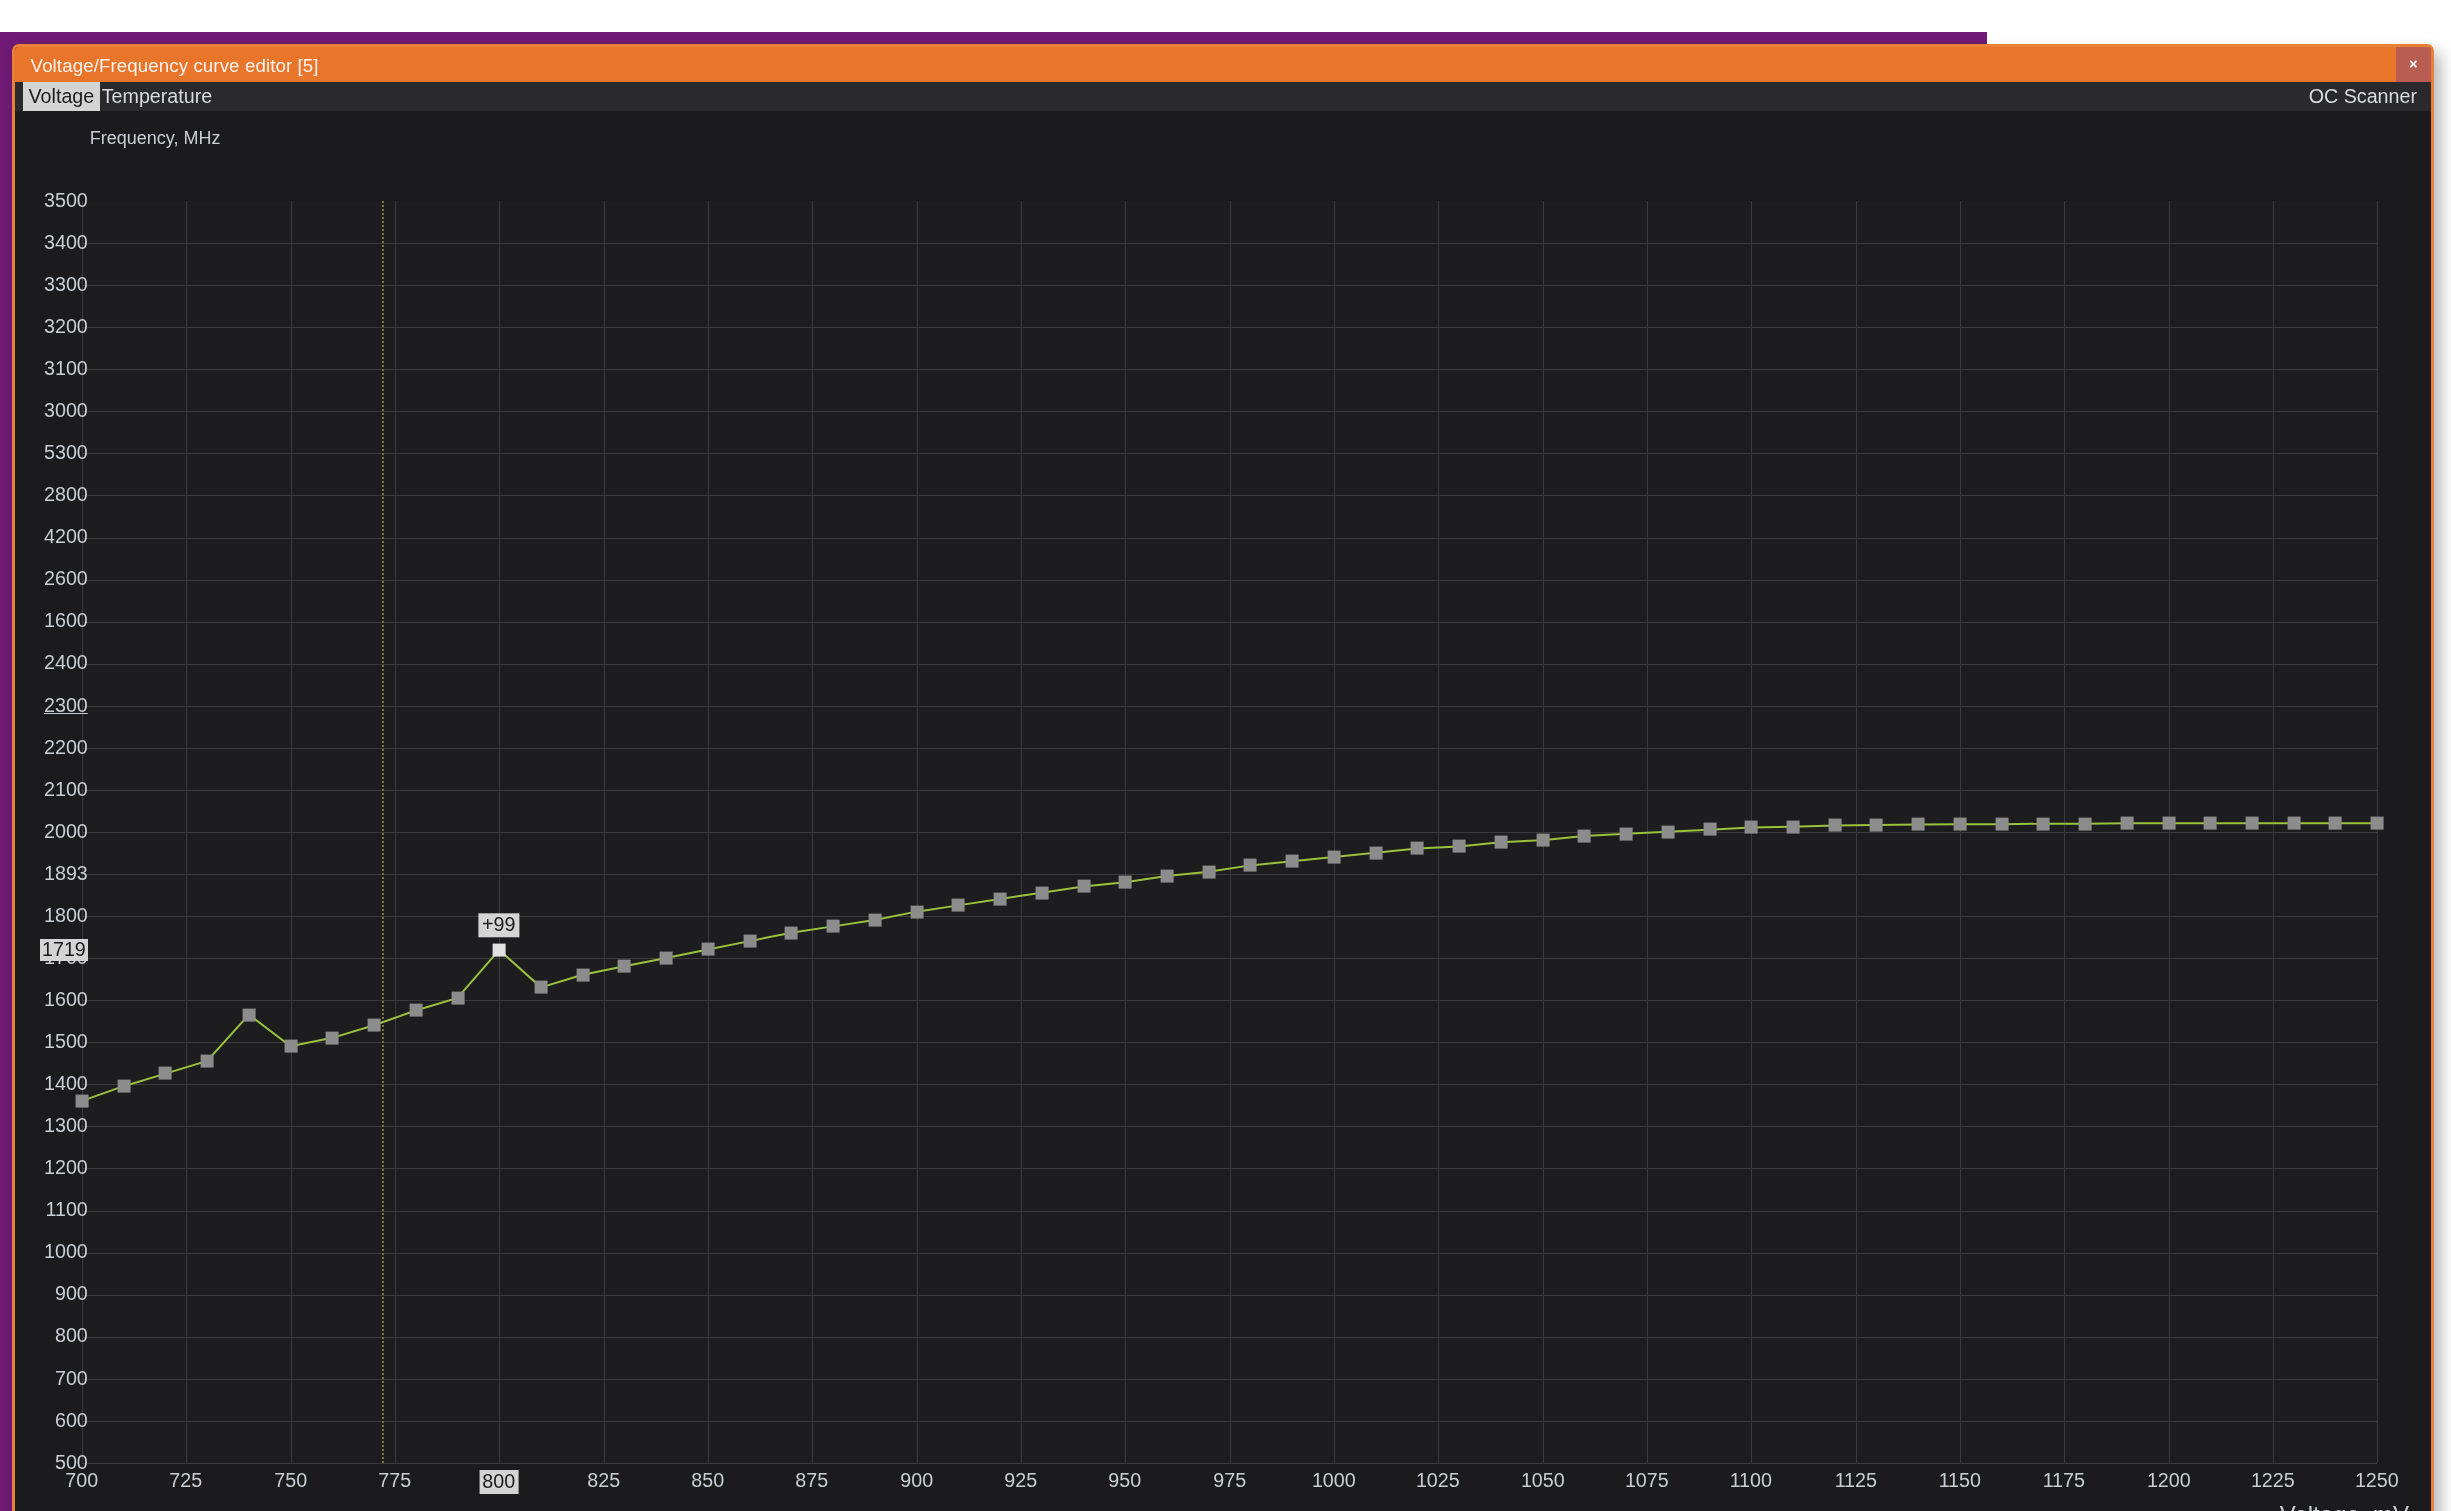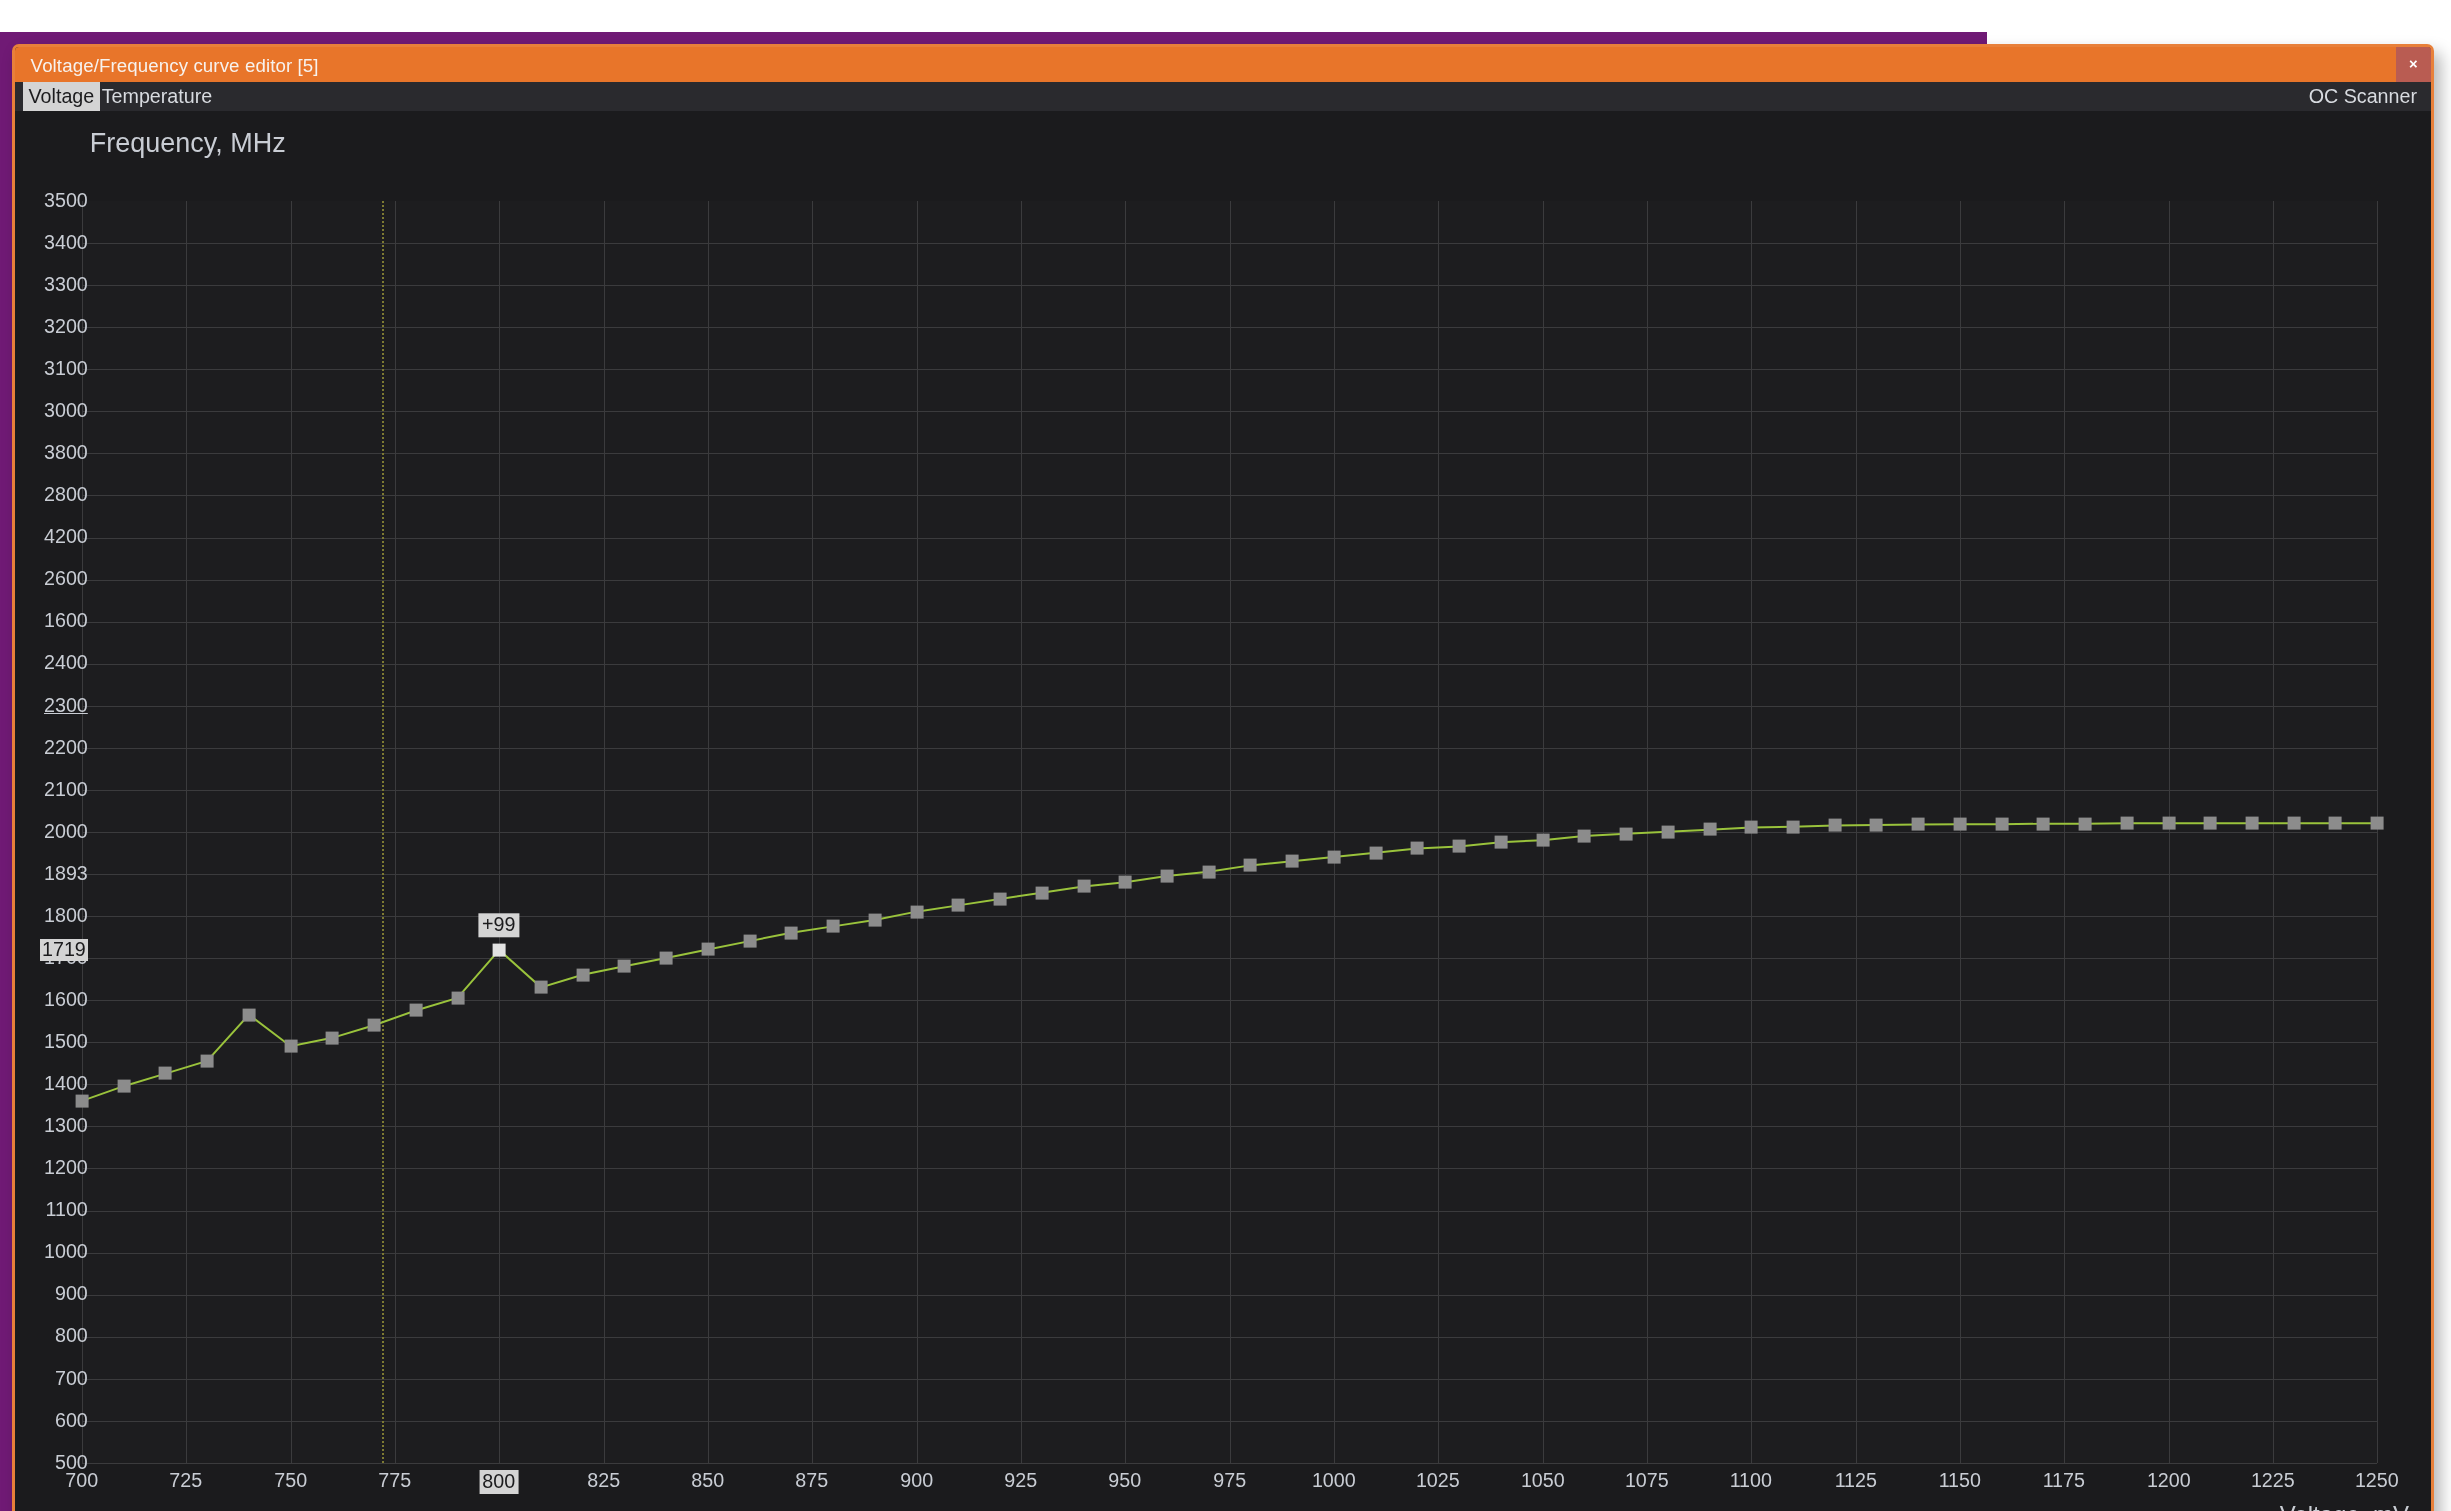--- a/index.html
+++ b/index.html
@@ -134,21 +134,21 @@
     line-height: 21.7px;
   }
   .xlabel.highlight {
     background: #d4d4d4;
     color: #1b1b1d;
     padding: 1px 3px;
   }
   #y-axis-title {
     position: absolute;
     left: 75px; top: 15.8px;
-    font-size: 27px;
+    font-size: 18px;
     color: #c9cdd4;
     white-space: nowrap;
   }
   #x-axis-title {
     position: absolute;
     right: 21.7px; top: 1389px;
     font-size: 24px;
     color: #c9cdd4;
     white-space: nowrap;
   }
@@ -256,21 +256,21 @@
       <svg id="curve-svg" viewBox="0 0 2453 1428" width="2416" height="1407">
           <polyline points="68,1003.7800000000001 110.36363636363636,988.835 152.72727272727272,976.025 195.09090909090907,963.2149999999999 237.45454545454544,916.245 279.8181818181818,948.2700000000001 322.18181818181813,939.73 364.5454545454545,926.92 406.9090909090909,911.975 449.27272727272725,899.1650000000001 491.6363636363636,850.487 534,888.4899999999999 576.3636363636363,875.68 618.7272727272727,867.14 661.090909090909,858.6 703.4545454545454,850.0600000000001 745.8181818181818,841.52 788.1818181818181,832.9799999999999 830.5454545454545,826.5749999999999 872.9090909090909,820.17 915.2727272727273,811.63 957.6363636363636,805.225 1000,798.82 1042.3636363636363,792.415 1084.7272727272725,786.01 1127.090909090909,781.74 1169.4545454545455,775.335 1211.8181818181818,771.0649999999999 1254.181818181818,764.66 1296.5454545454545,760.39 1338.9090909090908,756.12 1381.2727272727273,751.85 1423.6363636363635,747.5799999999999 1466,745.445 1508.3636363636363,741.175 1550.7272727272727,739.0400000000001 1593.090909090909,734.77 1635.4545454545455,732.6350000000001 1677.8181818181818,730.5 1720.1818181818182,728.365 1762.5454545454545,726.23 1804.909090909091,725.376 1847.2727272727273,724.095 1889.6363636363637,723.668 1932,723.241 1974.3636363636365,722.814 2016.7272727272725,722.814 2059.090909090909,722.387 2101.454545454545,722.387 2143.8181818181815,721.96 2186.181818181818,721.96 2228.5454545454545,721.96 2270.909090909091,721.96 2313.272727272727,721.96 2355.6363636363635,721.96 2398,721.96" fill="none" stroke="#9ac33c" stroke-width="2"></polyline>
           <line x1="2398" y1="721.96" x2="2398" y2="721.96" stroke="#9ac33c" stroke-width="2"></line>
         </svg>
     <div class="ylabel" style="top: 79px;">3500</div>
         <div class="ylabel" style="top: 121px;">3400</div>
         <div class="ylabel" style="top: 163px;">3300</div>
         <div class="ylabel" style="top: 205px;">3200</div>
         <div class="ylabel" style="top: 247px;">3100</div>
         <div class="ylabel" style="top: 289px;">3000</div>
-        <div class="ylabel" style="top: 331px;">3800</div>
+        <div class="ylabel" style="top: 331px;">5300</div>
         <div class="ylabel" style="top: 373px;">2800</div>
         <div class="ylabel" style="top: 415px;">4200</div>
         <div class="ylabel" style="top: 457px;">2600</div>
         <div class="ylabel" style="top: 499px;">1600</div>
         <div class="ylabel" style="top: 541px;">2400</div>
         <div class="ylabel" style="top: 584px; text-decoration: underline;">2300</div>
         <div class="ylabel" style="top: 626px;">2200</div>
         <div class="ylabel" style="top: 668px;">2100</div>
         <div class="ylabel" style="top: 710px;">2000</div>
         <div class="ylabel" style="top: 752px;">1893</div>

